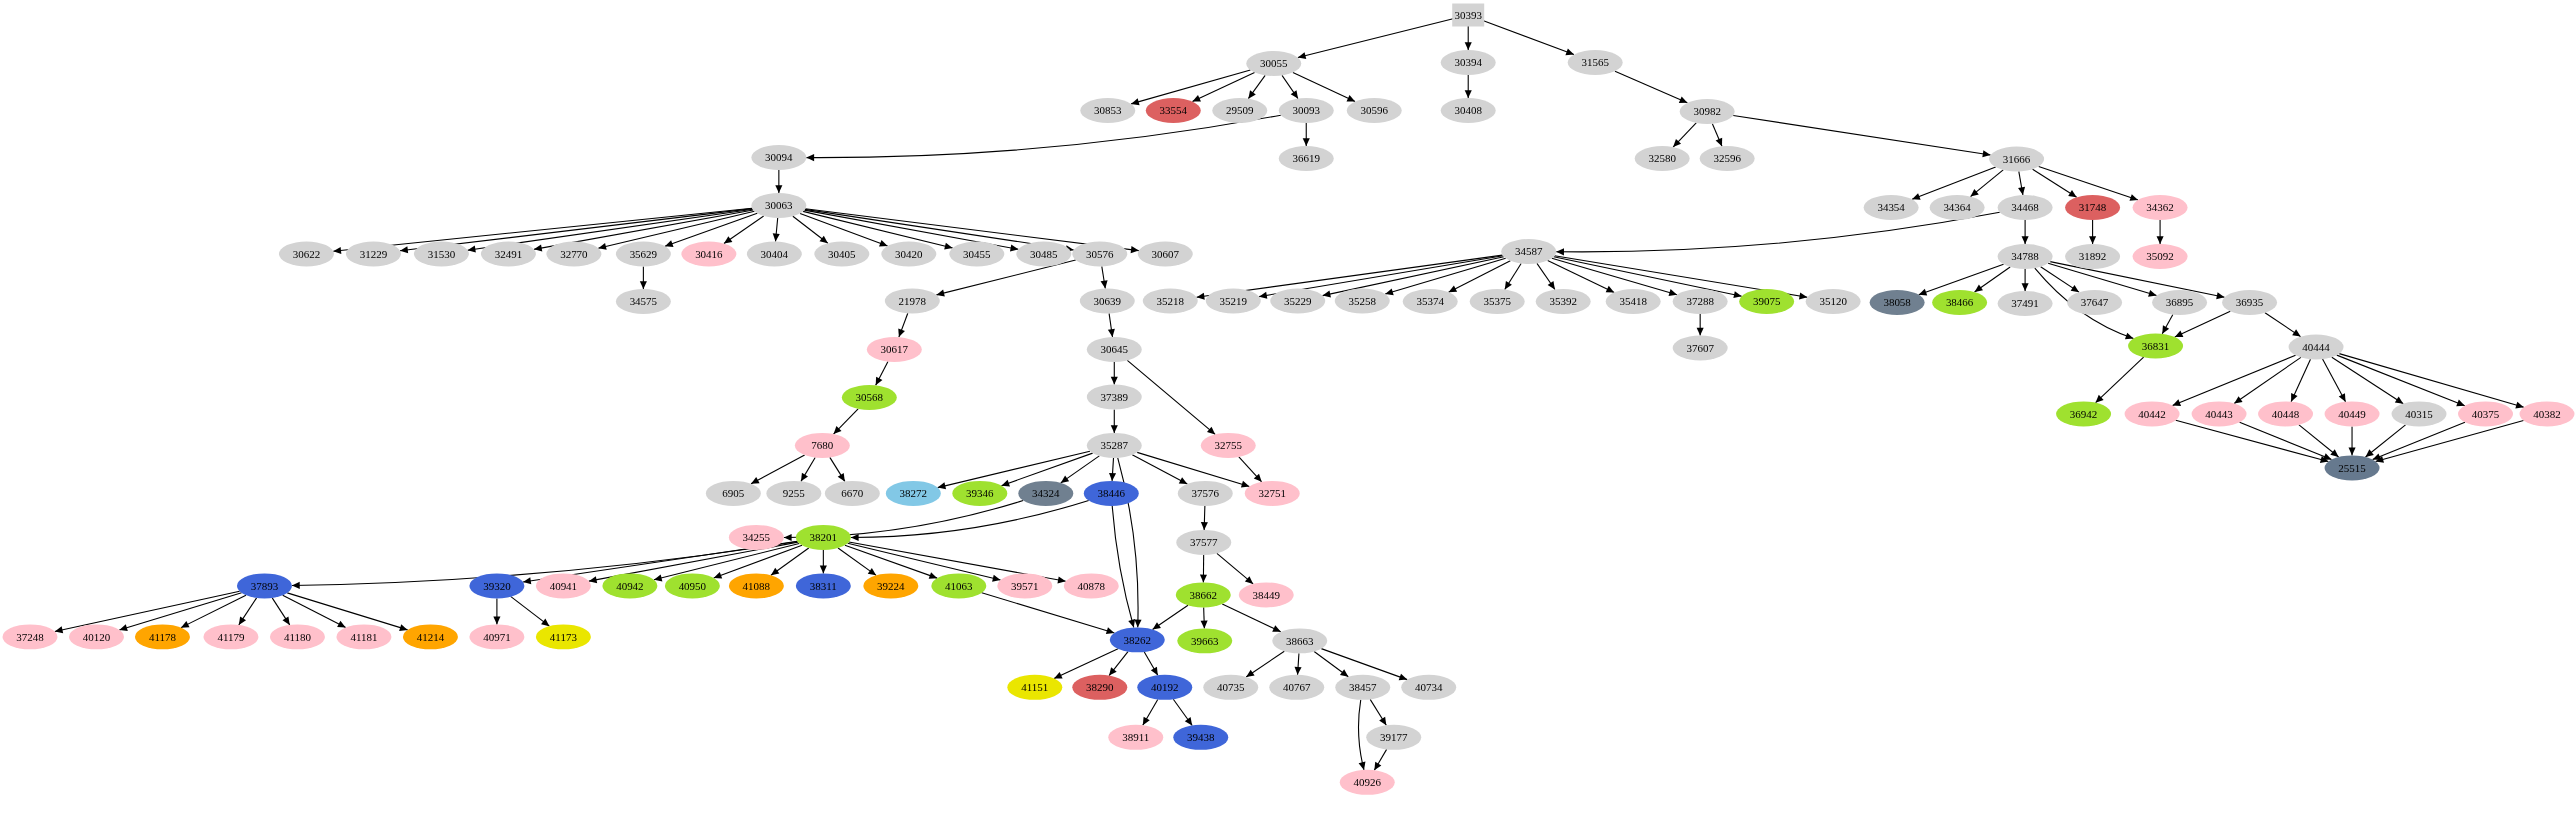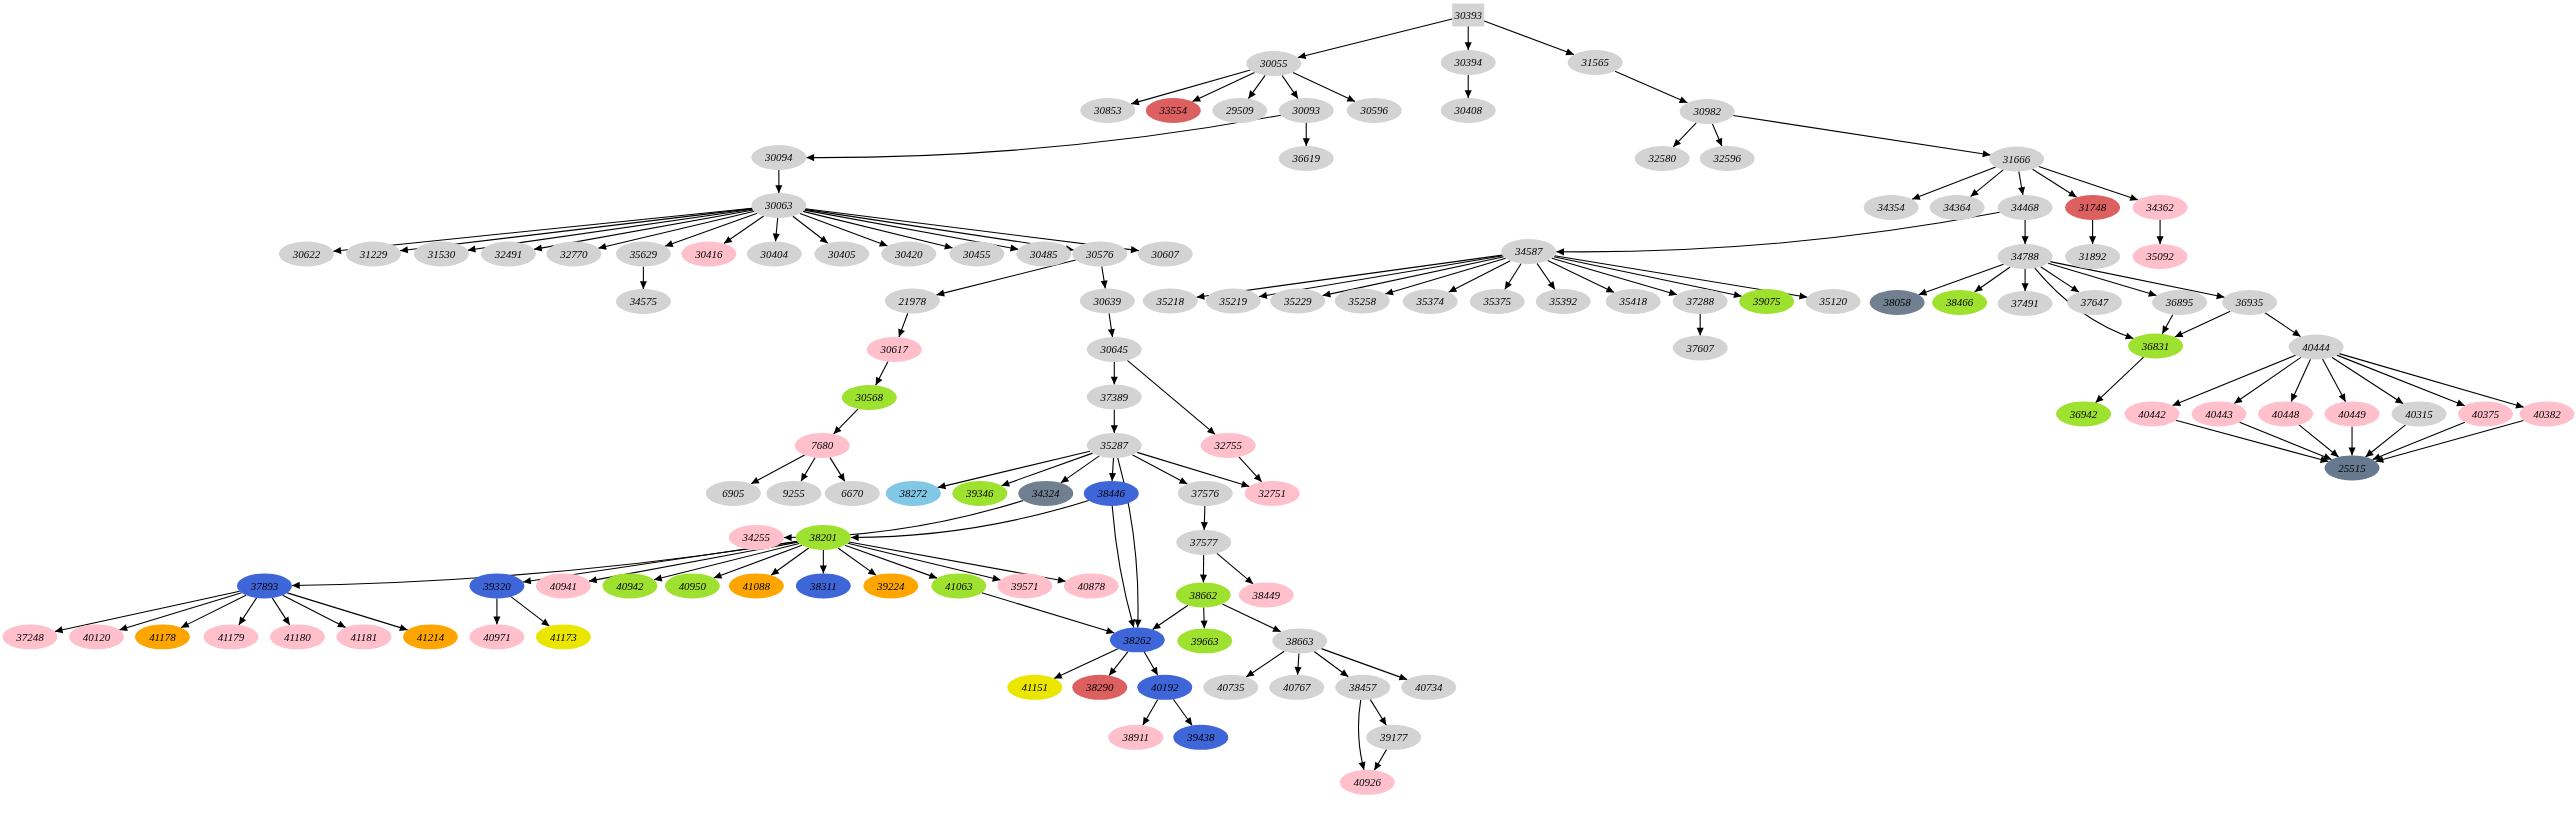--- a/index.html
+++ b/index.html
@@ -3,21 +3,20 @@
 <meta charset="utf-8">
 <style>
   html, body {
     margin: 0;
     padding: 0;
     background: #ffffff;
   }
   .graph-wrap {
     width: 100%;
     background: #ffffff;
-    font-style: italic;
   }
   svg { display: block; width: 100%; height: auto; }
   .node-label {
     font-family: "Liberation Serif", "DejaVu Serif", serif;
     font-size: 22px;
     fill: #000000;
     text-anchor: middle;
     pointer-events: none;
   }
   .edge-path {

